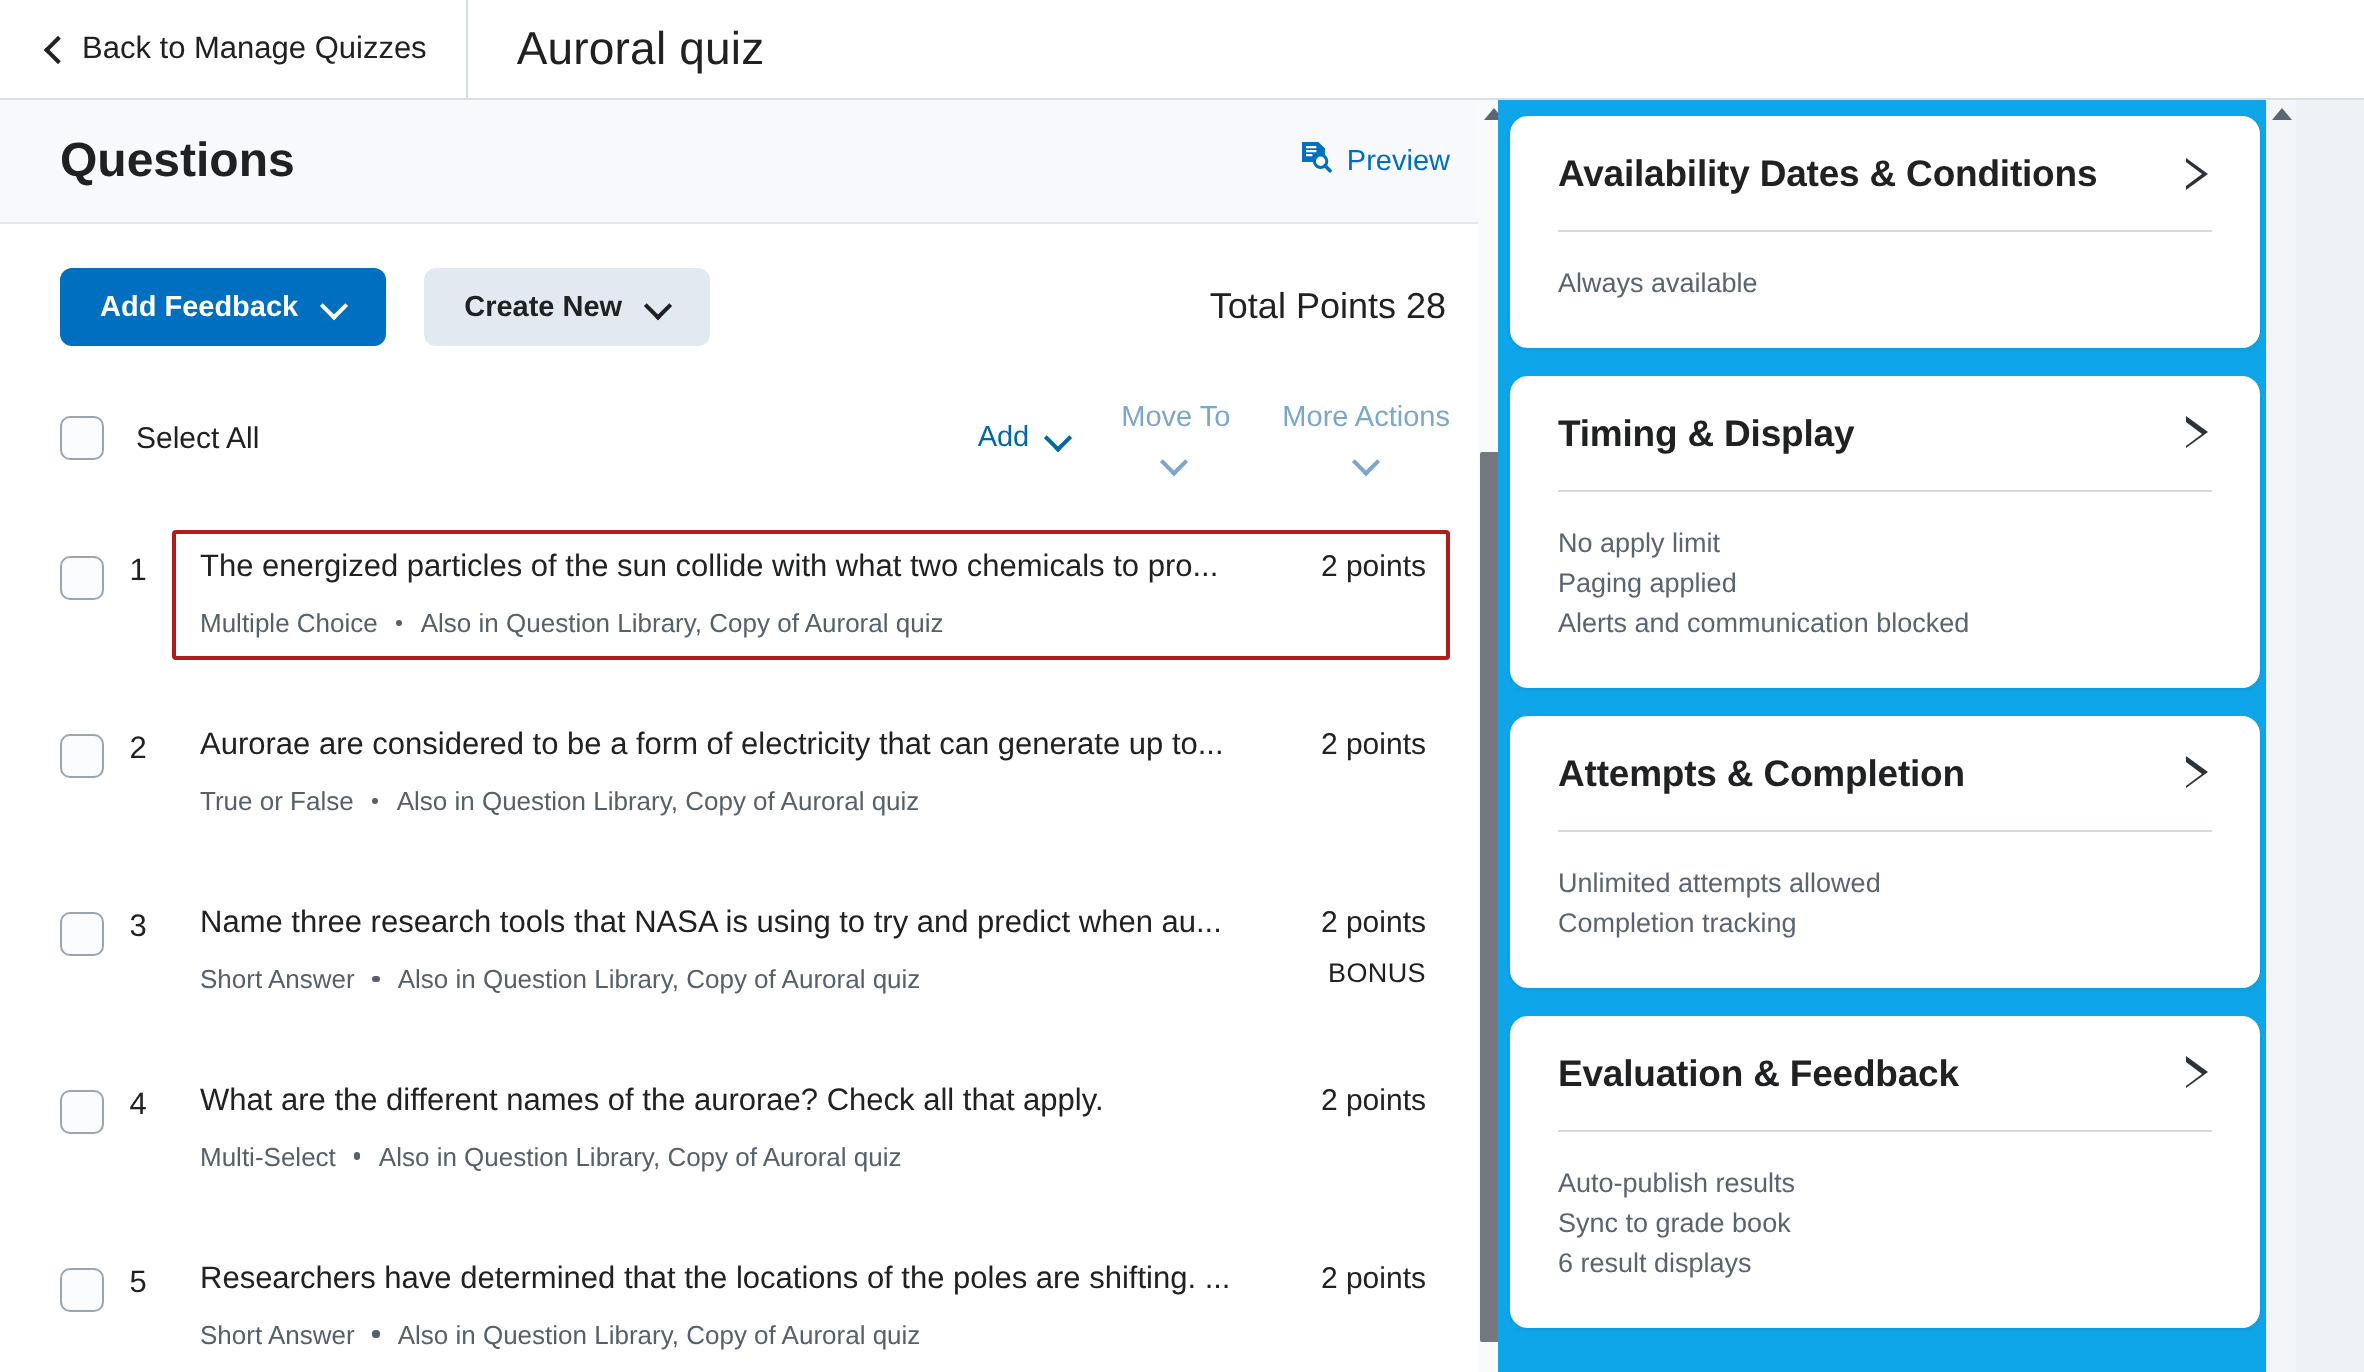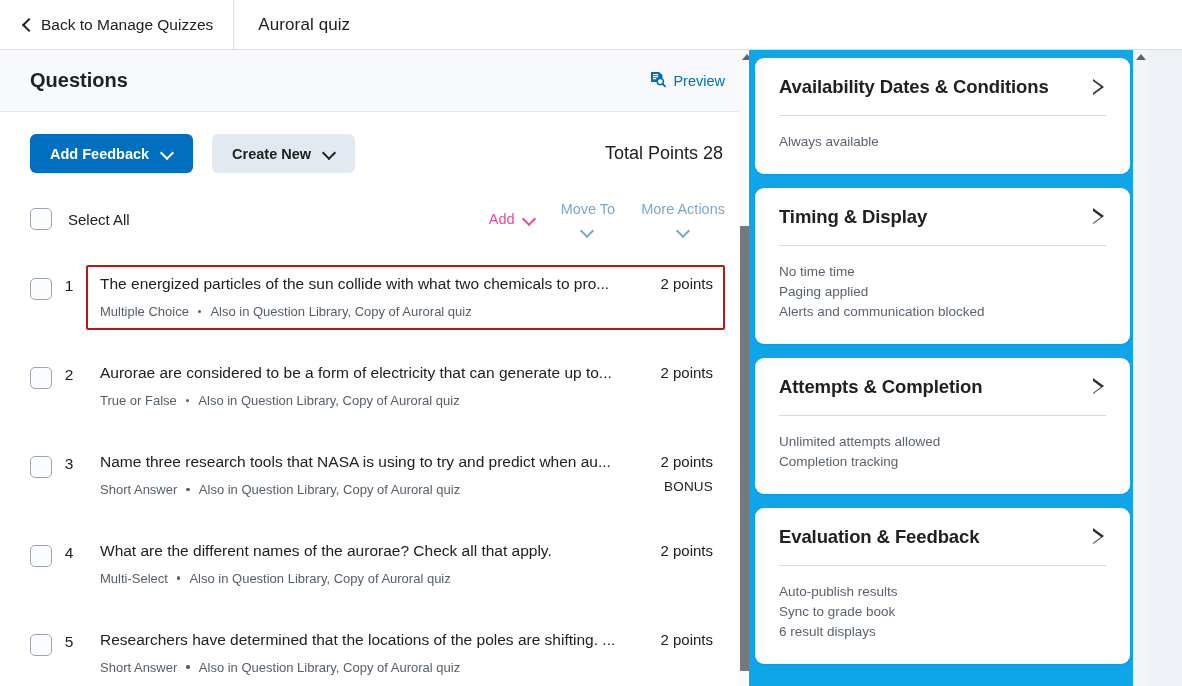--- a/index.html
+++ b/index.html
@@ -27,42 +27,42 @@
   }
   .chev-left { display:block; width:10px; height:10px; position:relative; }
   .chev-left::before{
     content:""; position:absolute; left:2px; top:0px;
     width:8px; height:8px;
     border-left:2.2px solid #202122; border-bottom:2.2px solid #202122;
     transform: rotate(45deg);
   }
   .quiz-title {
     display:flex; align-items:center; padding:0 24px;
-    font-size:17px; color:#202122; letter-spacing:.1px;
+    font-size:23px; color:#202122; letter-spacing:.1px;
   }
 
   
   .content {
     position:absolute; left:0; top:50px; width:1182px; height:636px;
     background:#eef1f5;
   }
 
   
   .left-pane{
     position:absolute; left:0; top:0; width:772px; height:636px;
     background:#ffffff; border-right:1px solid #d8dee5;
     overflow:hidden;
   }
   .qheader{
     height:62px; background:#f7f9fc; border-bottom:1px solid #e2e7ed;
     display:flex; align-items:center; justify-content:space-between;
     padding:0 30px 0 30px;
     margin-right:16px;
   }
-  .qheader h1{ font-size:20px; font-weight:bold; color:#202122; }
+  .qheader h1{ font-size:24px; font-weight:bold; color:#202122; }
   .preview-btn{
     display:flex; align-items:center; gap:7px;
     color:#006fbf; font-size:14.5px; cursor:pointer;
   }
   .preview-label{ color:#006fbf; }
 
   .toolbar{
     display:flex; align-items:center; padding:22px 30px 0 30px;
     margin-right:16px;
   }
@@ -91,21 +91,21 @@
   .chk{
     width:22px; height:22px; border:1.6px solid #9aa5b1; border-radius:5px;
     background:#fbfcfe; flex:none; cursor:pointer;
   }
   .selectall-label{ margin-left:16px; font-size:15px; color:#202122; }
   .actions{ margin-left:auto; display:flex; align-items:center; gap:26px; }
   .action{
     display:inline-flex; align-items:center; gap:9px;
     font-size:14.5px; cursor:pointer;
   }
-  .action.enabled{ color:#ec4899; }
+  .action.enabled{ color:#0369a1; }
   .action.disabled{ color:#7ba7cd;flex-direction:column; }
 
   
   .qlist{ padding:16px 30px 0 30px; margin-right:16px; }
   .qrow{
     display:flex; align-items:flex-start;
     padding:12px 0 12px 0;
   }
   .qrow .chk{ margin-top:13px; }
   .qnum{
@@ -410,21 +410,21 @@
           </div>
         </div>
 
         <div class="card">
           <div class="card-head">
             <h2>Timing &amp; Display</h2>
             <span class="tri-wrap"></span>
           </div>
           <div class="card-div"></div>
           <div class="card-lines">
-            <div>No time time</div>
+            <div>No apply limit</div>
             <div>Paging applied</div>
             <div>Alerts and communication blocked</div>
           </div>
         </div>
 
         <div class="card">
           <div class="card-head">
             <h2>Attempts &amp; Completion</h2>
             <span class="tri-wrap"></span>
           </div>

